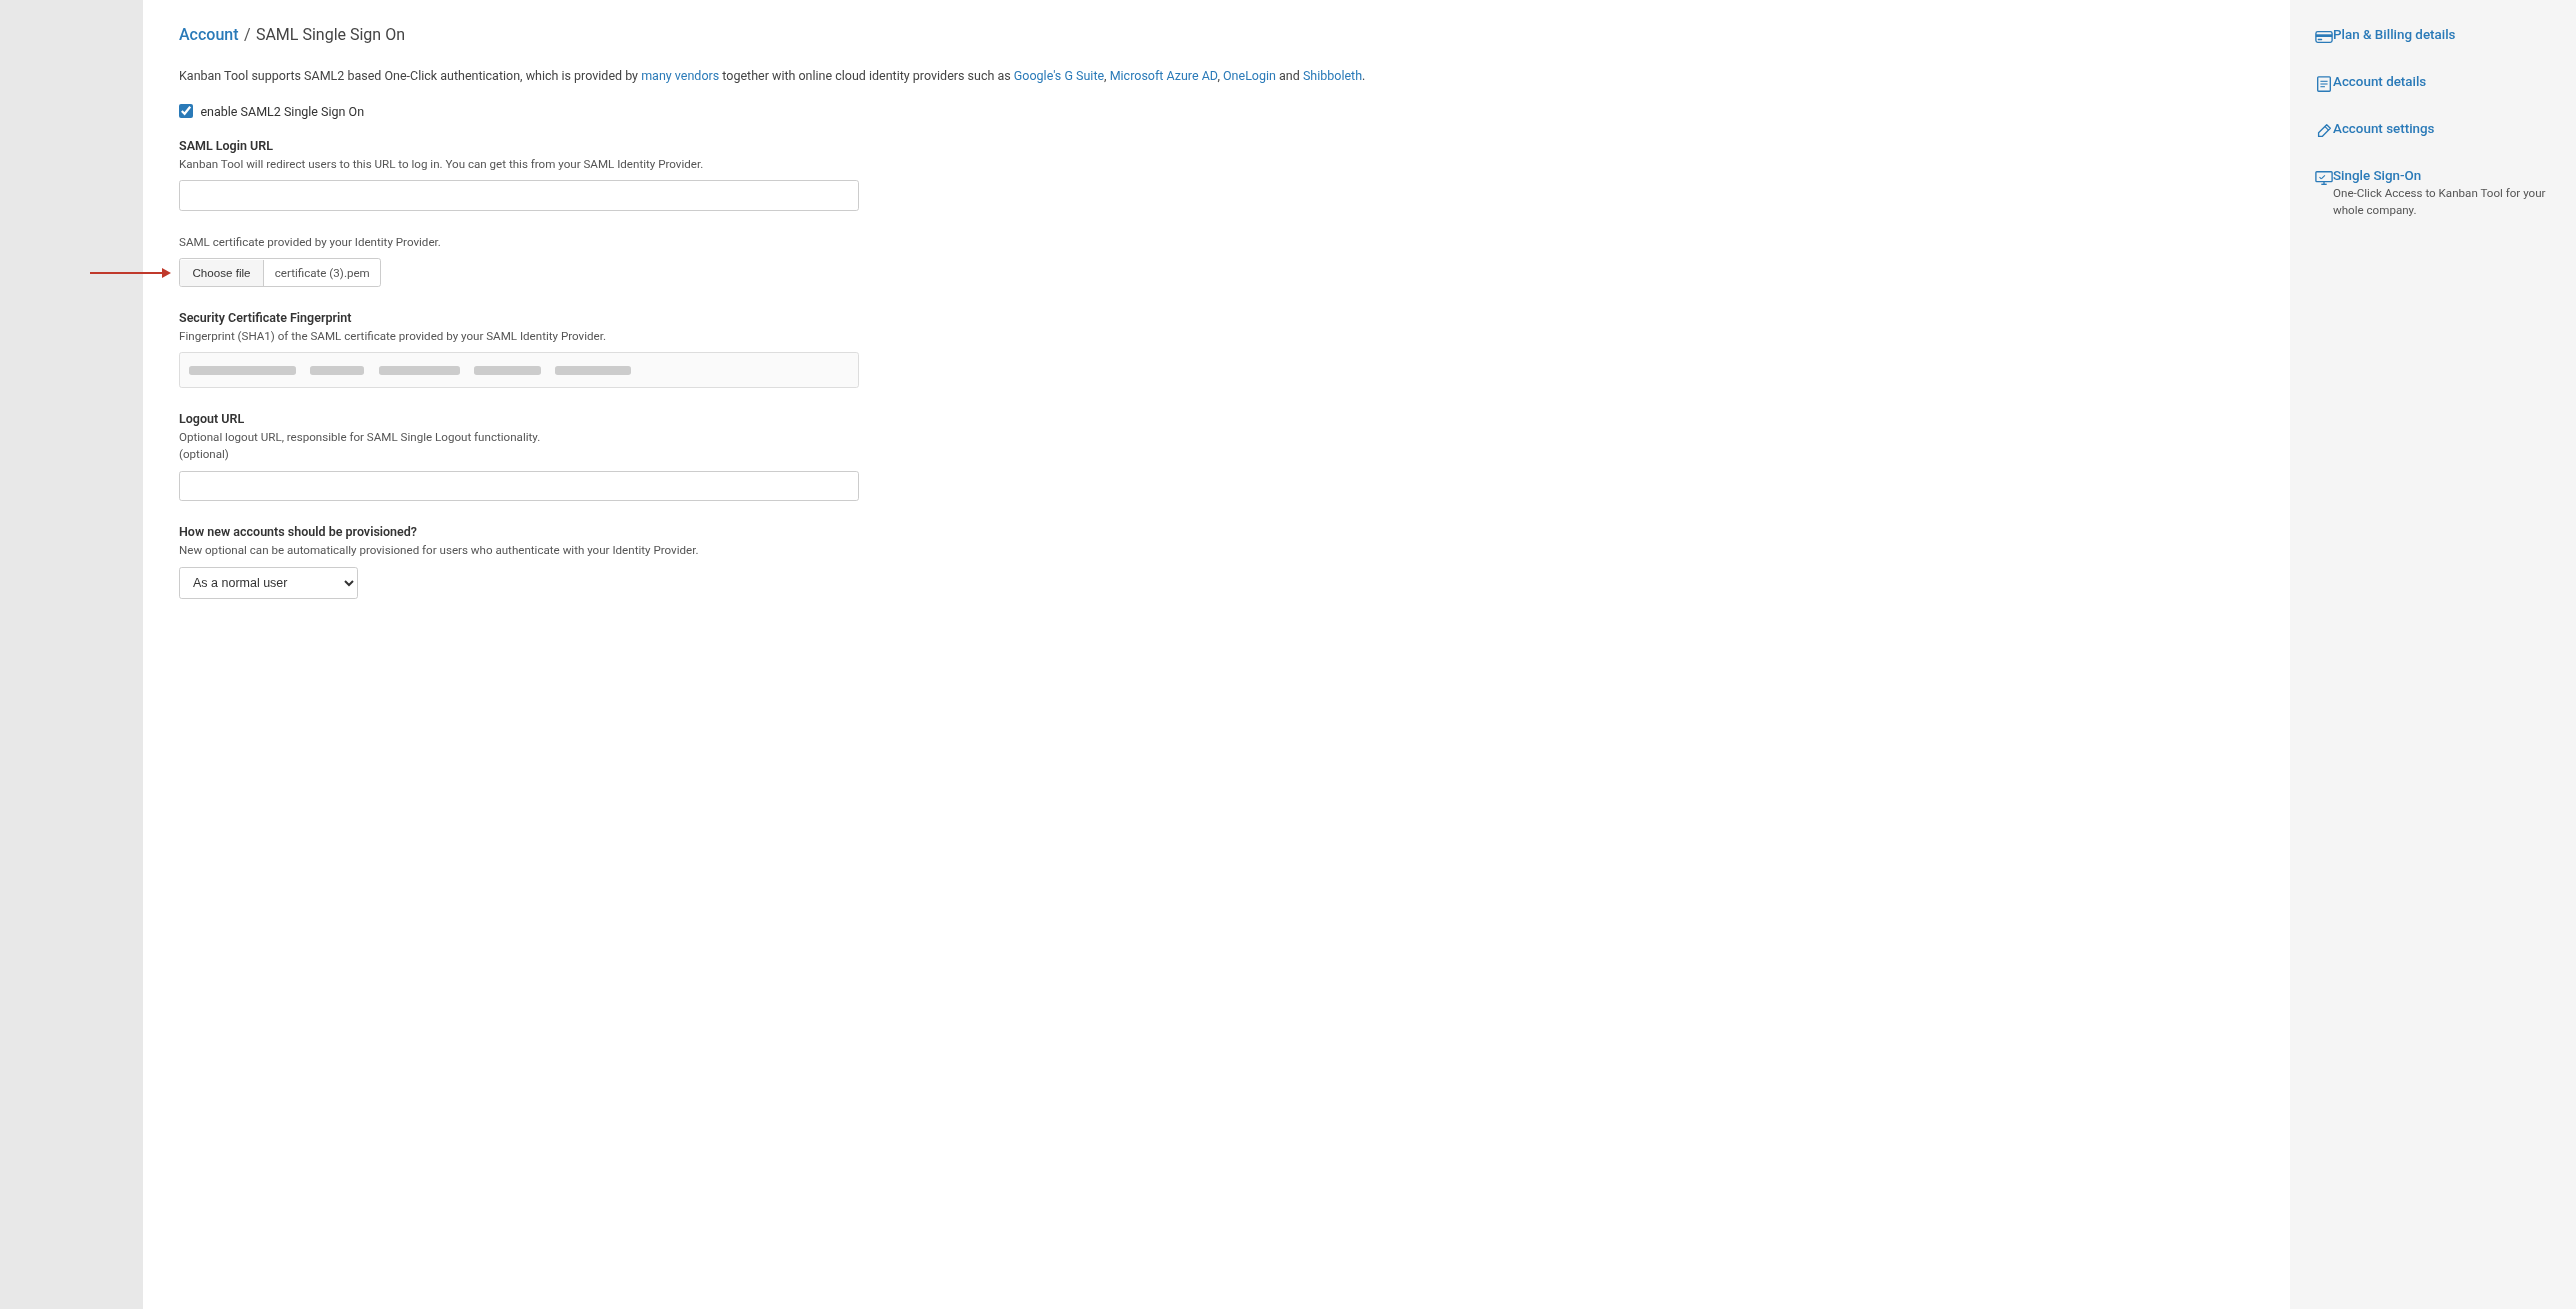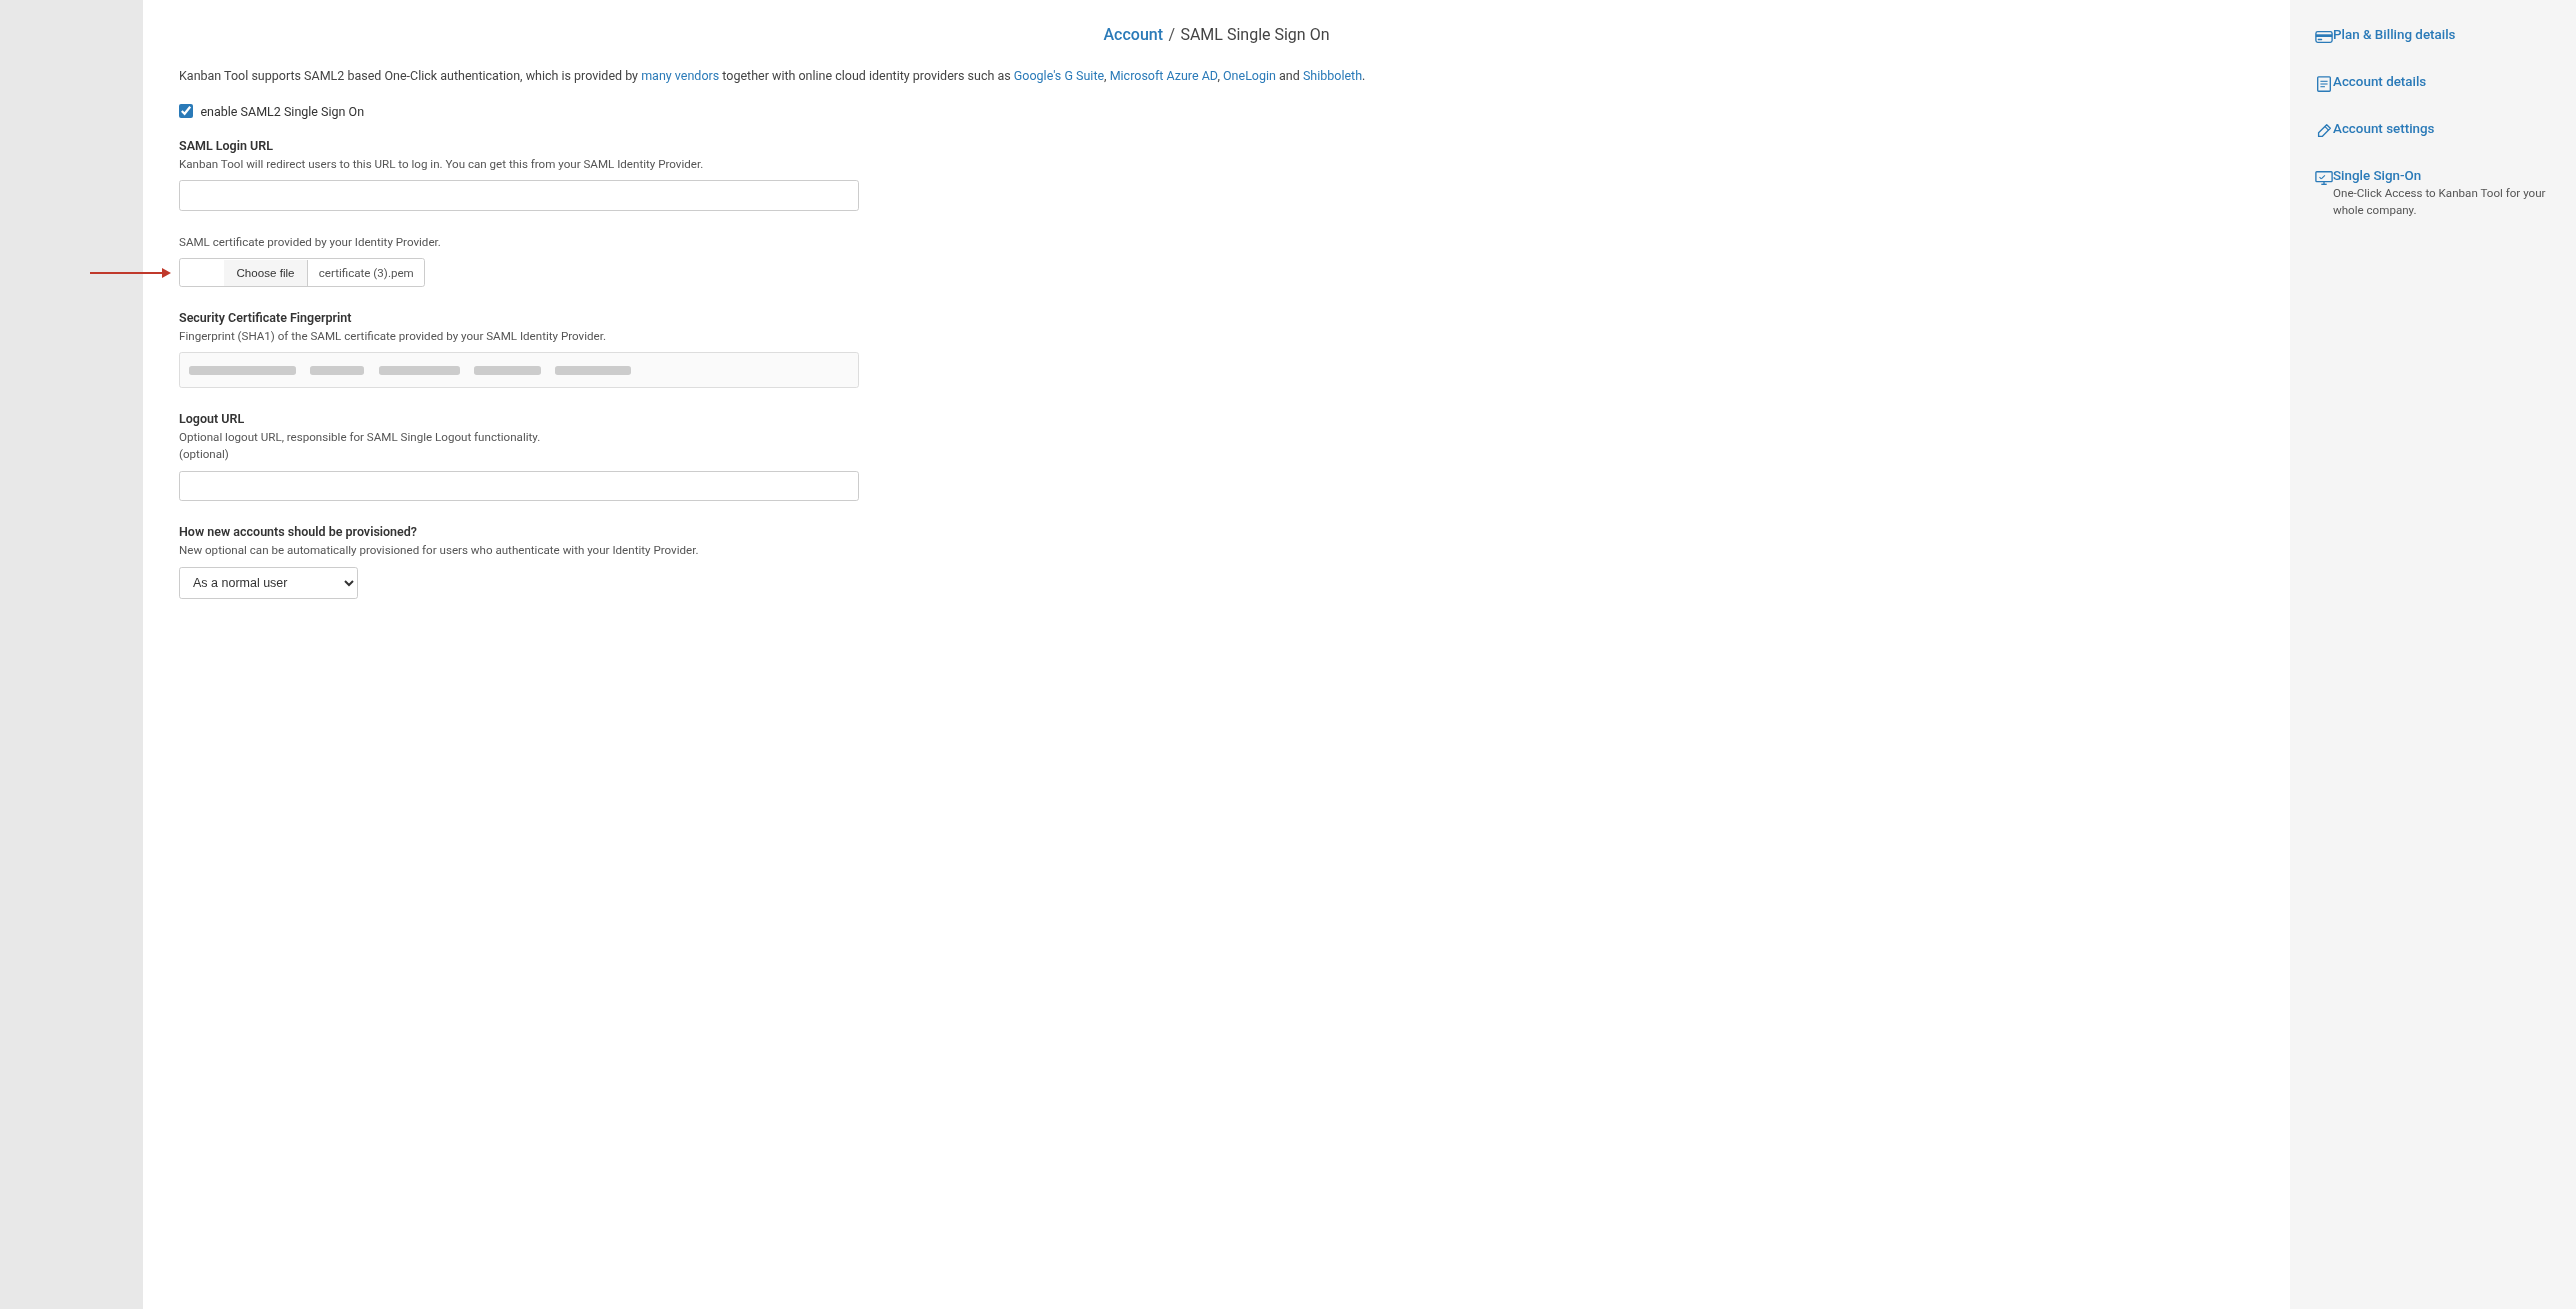--- a/index.html
+++ b/index.html
@@ -29,21 +29,20 @@
       width: 286px;
       background: #f5f5f5;
       padding: 27px 25px;
       flex-shrink: 0;
     }
     .breadcrumb {
       display: flex;
       align-items: center;
       margin-bottom: 21.5px;
       font-size: 16px;
-      justify-content: center;
     }
     .breadcrumb-account {
       color: #2a7ab8;
       font-weight: 500;
       cursor: pointer;
     }
     .breadcrumb-separator {
       color: #555;
       margin: 0 5.4px;
     }
@@ -107,21 +106,20 @@
     }
     .file-input-wrapper {
       display: flex;
       align-items: center;
       border: 0.9px solid #ccc;
       border-radius: 2.7px;
       max-width: 429px;
       overflow: hidden;
       background: #fff;
       position: relative;
-      padding-left: 44px;
     }
     .choose-file-btn {
       padding: 6.3px 12.5px;
       border: none;
       border-right: 0.9px solid #ccc;
       background: #f5f5f5;
       font-size: 11.6px;
       color: #333;
       cursor: pointer;
       white-space: nowrap;

